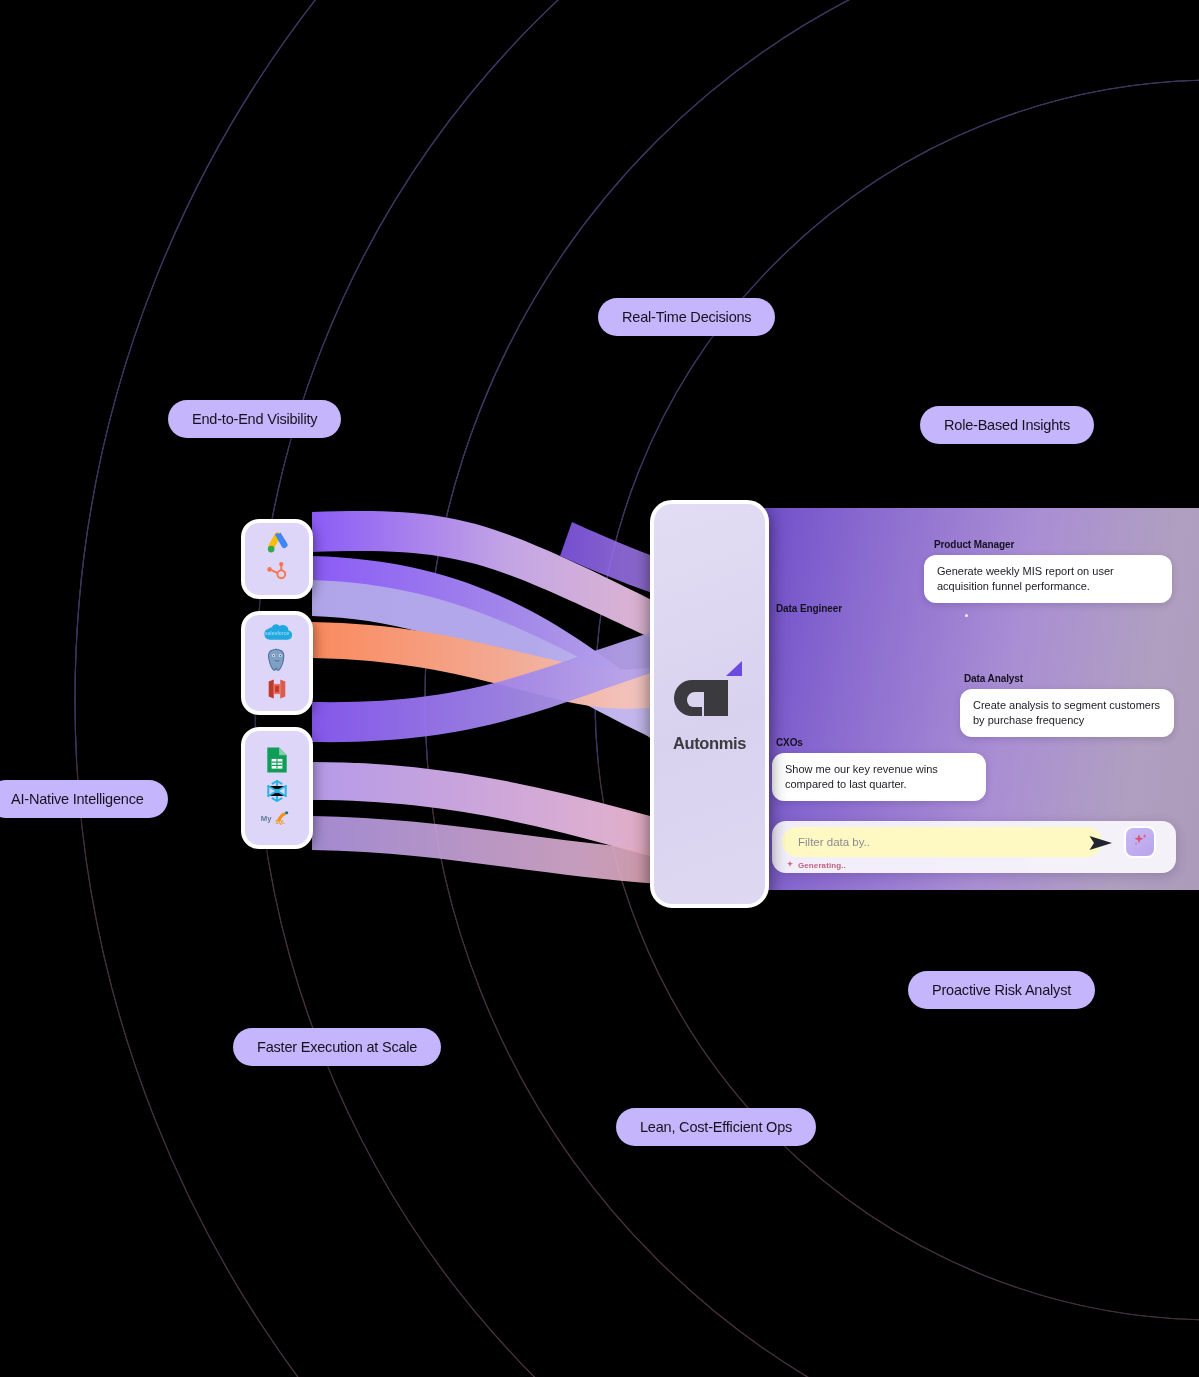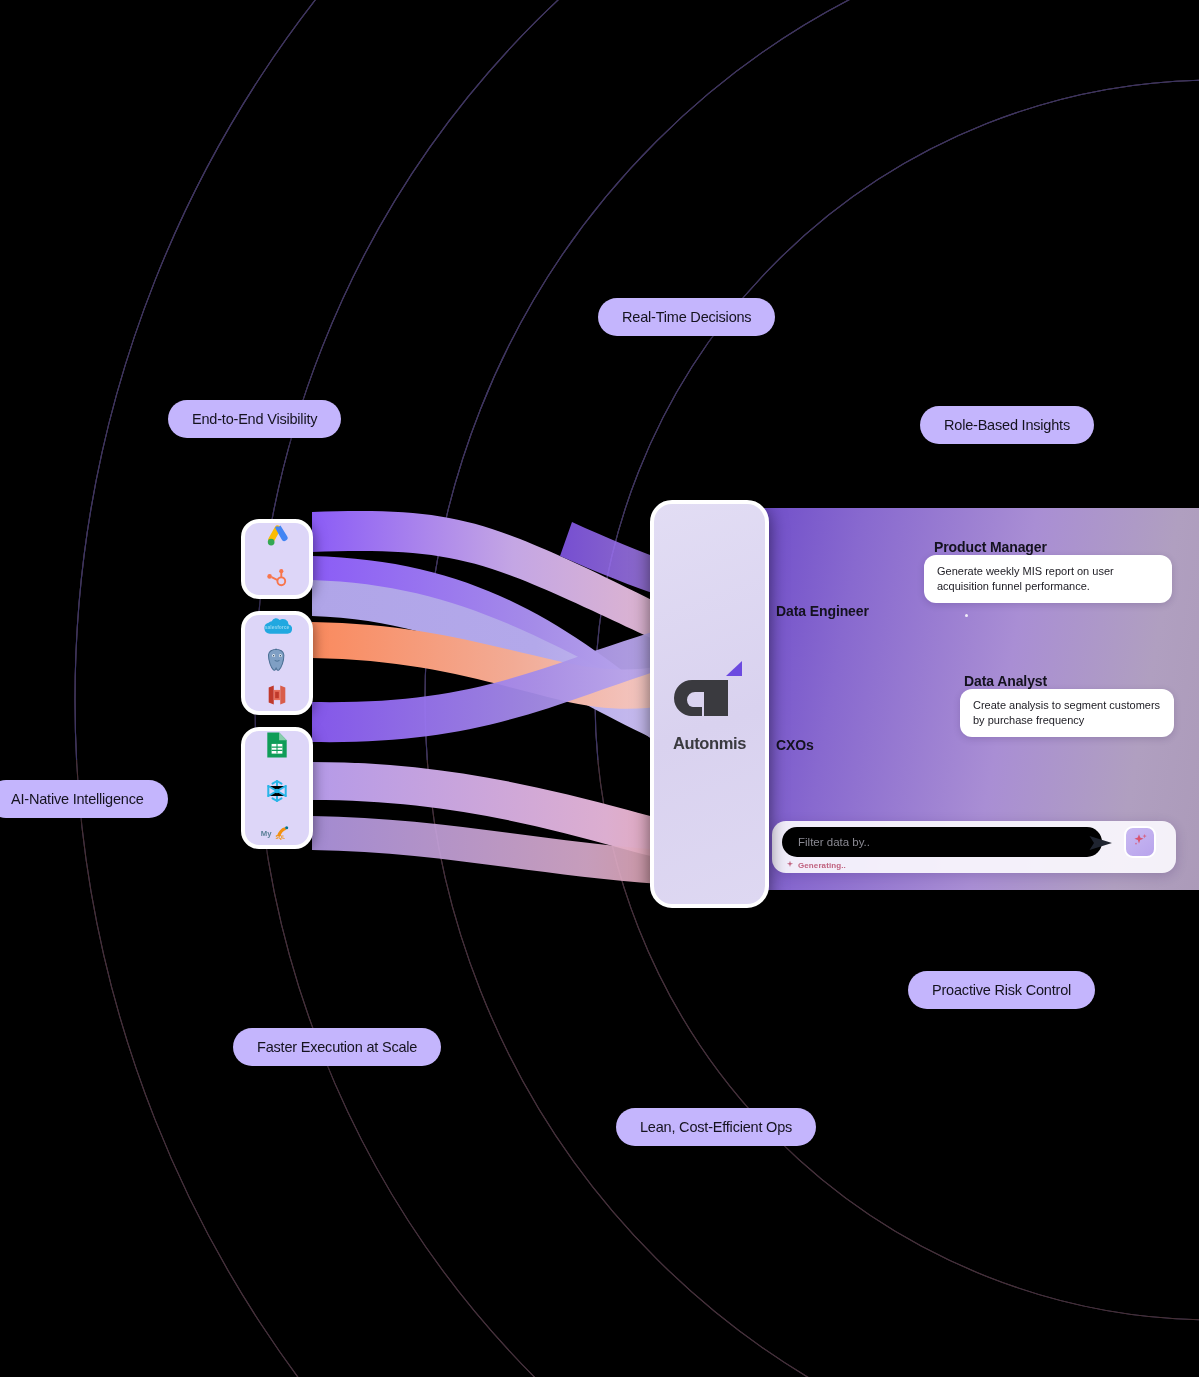--- a/index.html
+++ b/index.html
@@ -31,21 +31,21 @@
     box-shadow:0 2px 10px rgba(0,0,0,.45);
   }
 
   
   .int-card{
     position:absolute; z-index:20;
     background:#ddd6f8;
     border:4px solid #ffffff;
     border-radius:18px;
     display:flex; flex-direction:column;
-    align-items:center; justify-content:space-between;
+    align-items:center; justify-content:center;
     box-shadow:0 3px 14px rgba(0,0,0,.5);
   }
   .int-card .ico{ display:block; }
 
   
   #logo-card{
     position:absolute; left:650px; top:500px;
     width:119px; height:408px; z-index:25;
     background:linear-gradient(160deg,#e2ddf4 0%,#d9d2ef 55%,#ded8f2 100%);
     border:4px solid #ffffff;
@@ -63,21 +63,21 @@
 
   
   #chat-panel{
     position:absolute; left:748px; top:508px;
     width:460px; height:382px; z-index:15;
     background:linear-gradient(100deg,#6d4bc9 0%,#8869cf 22%,#a98ed4 55%,#b09fc0 82%,#ab9ab8 100%);
     overflow:hidden;
   }
   .role-label{
     position:absolute;
-    font-size:14px; font-weight:700;
+    font-size:10px; font-weight:700;
     color:#14121f; letter-spacing:-0.1px;
     white-space:nowrap;
   }
   .bubble{
     position:absolute;
     background:#ffffff;
     border-radius:12px;
     padding:9px 13px;
     font-size:11px;
     line-height:1.38;
@@ -92,21 +92,21 @@
   #input-bar{
     position:absolute; left:24px; top:313px;
     width:404px; height:52px;
     background:rgba(250,248,253,.93);
     border-radius:14px;
     box-shadow:0 3px 12px rgba(50,25,95,.22);
   }
   #input-field{
     position:absolute; left:10px; top:6px;
     width:320px; height:30px;
-    background:#000000;
+    background:#fef9c3;
     border-radius:999px;
     display:flex; align-items:center;
     padding:0 16px;
     font-size:11.5px; color:#8b8a93;
   }
   #send-icon{ position:absolute; left:316px; top:12px; }
   #sparkle-button{
     position:absolute; left:352px; top:5px;
     width:32px; height:32px;
     background:linear-gradient(145deg,#c9b9f2,#b8a4ec);
@@ -311,20 +311,21 @@
 
   <div class="role-label" style="left:186px; top:31px;">Product Manager</div>
   <div class="bubble" style="left:176px; top:47px; width:248px;">Generate weekly MIS report on user acquisition funnel performance.</div>
 
   <div class="role-label" style="left:28px; top:95px;">Data Engineer</div>
 
   <div class="role-label" style="left:216px; top:165px;">Data Analyst</div>
   <div class="bubble" style="left:212px; top:181px; width:214px;">Create analysis to segment customers by purchase frequency</div>
 
   <div class="role-label" style="left:28px; top:229px;">CXOs</div>
+  <div class="bubble" style="left:24px; top:245px; width:214px;">Show me our key revenue wins compared to last quarter.</div>
 
   <div id="input-bar">
     <div id="input-field">
       <span>Filter data by..</span>
     </div>
     <span id="send-icon">
       <svg width="26" height="20" viewBox="0 0 26 20">
         <path d="M1.5 3 L24 10 L1.5 17 L6 10 Z" fill="#1f2430"></path>
       </svg>
     </span>
@@ -354,20 +355,20 @@
 <div class="pill" style="left:168px; top:400px;">
   <span>End-to-End Visibility</span>
 </div>
 <div class="pill" style="left:920px; top:406px;">
   <span>Role-Based Insights</span>
 </div>
 <div class="pill" style="left:-13px; top:780px;">
   <span>AI-Native Intelligence</span>
 </div>
 <div class="pill" style="left:908px; top:971px;">
-  <span>Proactive Risk Control</span>
+  <span>Proactive Risk Analyst</span>
 </div>
 <div class="pill" style="left:233px; top:1028px;">
   <span>Faster Execution at Scale</span>
 </div>
 <div class="pill" style="left:616px; top:1108px;">
   <span>Lean, Cost-Efficient Ops</span>
 </div>
 
 </body></html>

